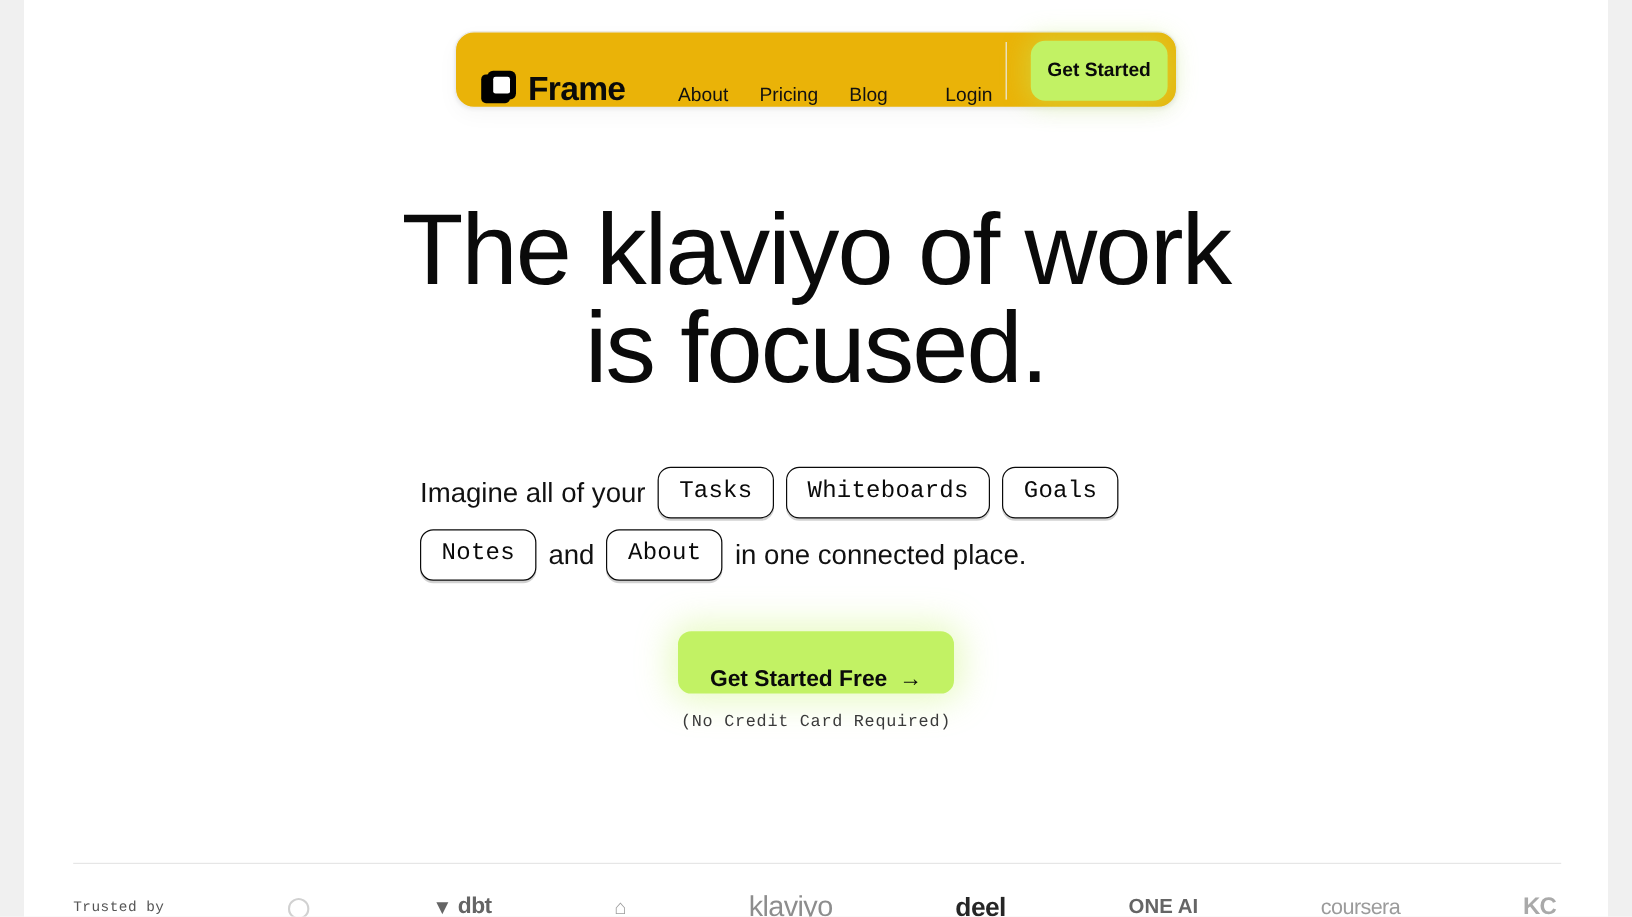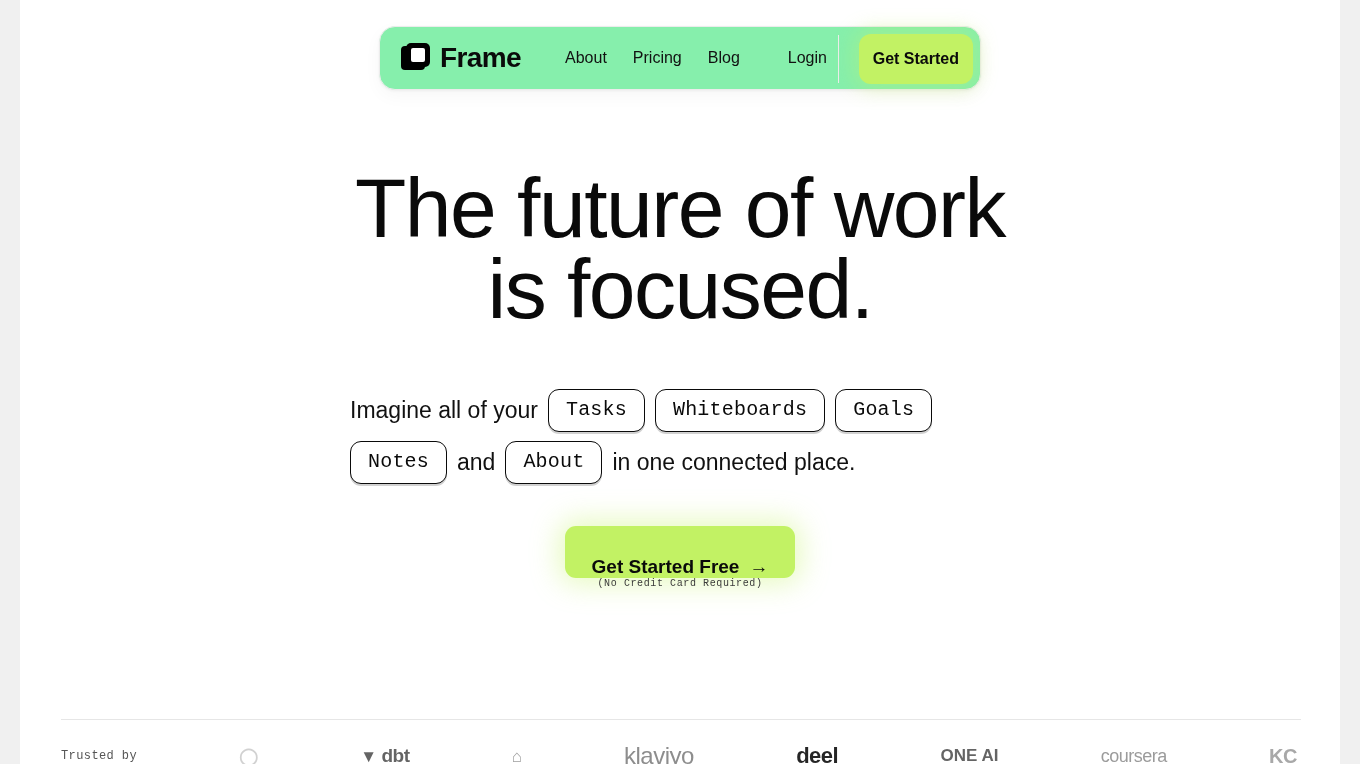--- a/index.html
+++ b/index.html
@@ -32,26 +32,26 @@
     position: absolute;
     left: 359px;       
     top: 26px;
     width: 602px;
     height: 64px;
   }
   .navbar {
     position: relative;
     width: 100%;
     height: 100%;
-    background: #86efac;
+    background: #eab308;
     border: 1px solid #ececec;
     border-radius: 16px;
     box-shadow: 0 1px 3px rgba(0,0,0,0.05), 0 6px 18px rgba(0,0,0,0.035);
     display: flex;
-    align-items: center;
+    align-items: flex-end;
     padding-left: 21px;
   }
 
   .brand {
     display: flex;
     align-items: center;
     gap: 9px;
     cursor: pointer;
   }
   .logo-mark {
@@ -210,23 +210,23 @@
     border: none;
     border-radius: 11px;
     font-family: "Liberation Sans", sans-serif;
     font-size: 19px;
     font-weight: 700;
     color: #0a0a0a;
     cursor: pointer;
     box-shadow: 0 0 28px 6px rgba(194, 242, 100, 0.40);
   }
   .cta-note {
-    margin-top: 0;
+    margin-top: 16px;
     font-family: "Liberation Mono", monospace;
-    font-size: 10px;
+    font-size: 14px;
     letter-spacing: 0.6px;
     color: #3a3a3a;
   }
 
   
   .divider {
     position: absolute;
     left: 41px;
     top: 719px;
     width: 1240px;
@@ -299,21 +299,21 @@
       </div>
 
       <span class="nav-divider"></span>
 
       <button class="cta-nav">Get Started</button>
     </nav>
   </div>
 
   <div class="hero">
     <h1 class="hero-title">
-      <span class="line">The future of work</span>
+      <span class="line">The klaviyo of work</span>
       <span class="line">is focused.</span>
     </h1>
   </div>
 
   <div class="subhead">
     <span class="txt">Imagine all of your</span>
     <span class="chip">Tasks</span>
     <span class="chip">Whiteboards</span>
     <span class="chip">Goals</span>
     <span class="chip">Notes</span>

